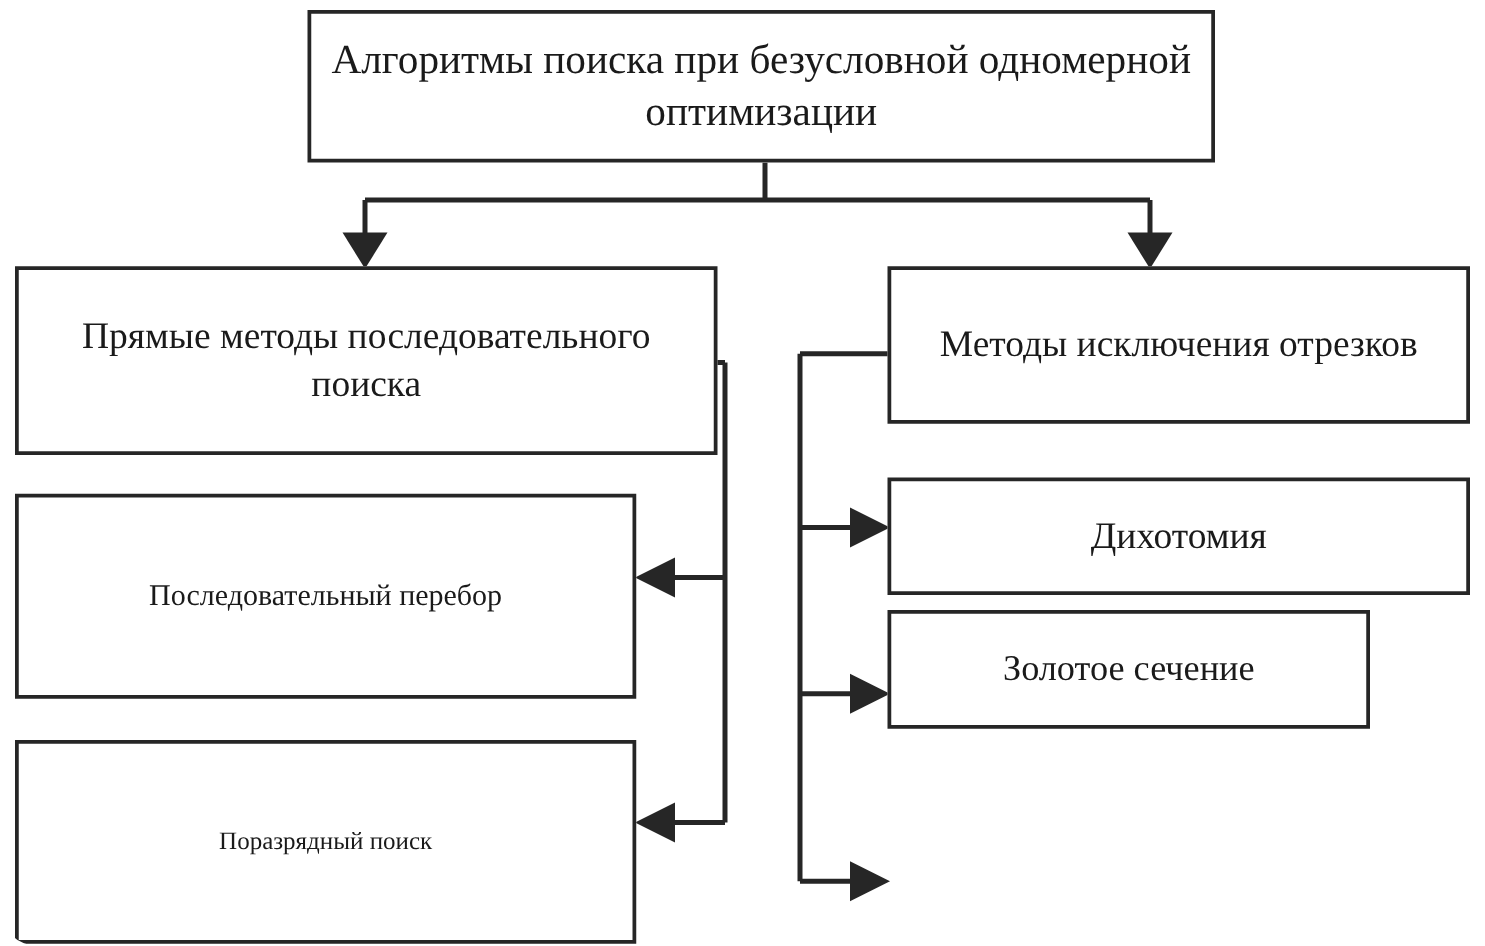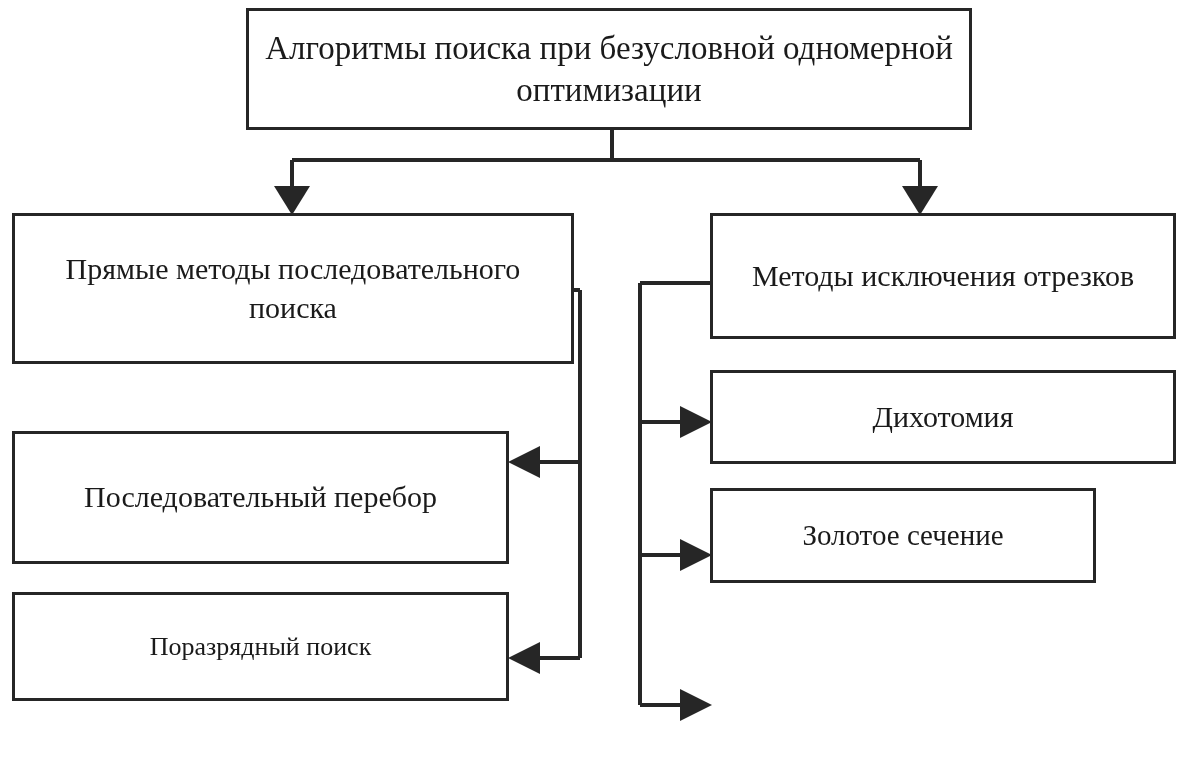--- a/index.html
+++ b/index.html
@@ -29,24 +29,24 @@
     line-height: 1.28;
     padding: 4px 10px;
     z-index: 2;
   }
   .node-label {
     display: block;
     width: 100%;
   }
   #node-title      { left: 246px; top: 8px;   width: 726px; height: 122px; font-size: 33px; }
   #node-direct     { left: 12px;  top: 213px; width: 562px; height: 151px; font-size: 30px; }
-  #node-seq        { left: 12px;  top: 395px; width: 497px; height: 133px; font-size: 30px; margin-top: 36px; }
-  #node-digit      { left: 12px;  top: 592px; width: 497px; height: 109px; font-size: 26px; justify-content: center; }
+  #node-seq        { left: 12px;  top: 395px; width: 497px; height: 164px; font-size: 24px; }
+  #node-digit      { left: 12px;  top: 592px; width: 497px; height: 163px; font-size: 20px; justify-content: center; }
   #node-exclusion  { left: 710px; top: 213px; width: 466px; height: 126px; font-size: 30px; align-items: center; }
-  #node-dichotomy  { left: 710px; top: 370px; width: 466px; height: 94px;  font-size: 30px; }
+  #node-dichotomy  { left: 710px; top: 382px; width: 466px; height: 94px;  font-size: 30px; }
   #node-golden     { left: 710px; top: 488px; width: 386px; height: 95px;  font-size: 29px; }
   #node-fibonacci  { left: 710px; top: 648px; width: 466px; height: 95px;  font-size: 30px; }
 
   #edges {
     position: absolute;
     left: 0; top: 0;
     width: 1188px;
     height: 757px;
     z-index: 1;
   }

